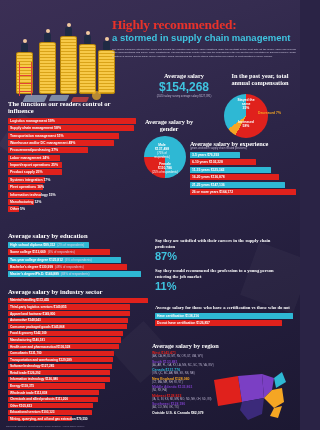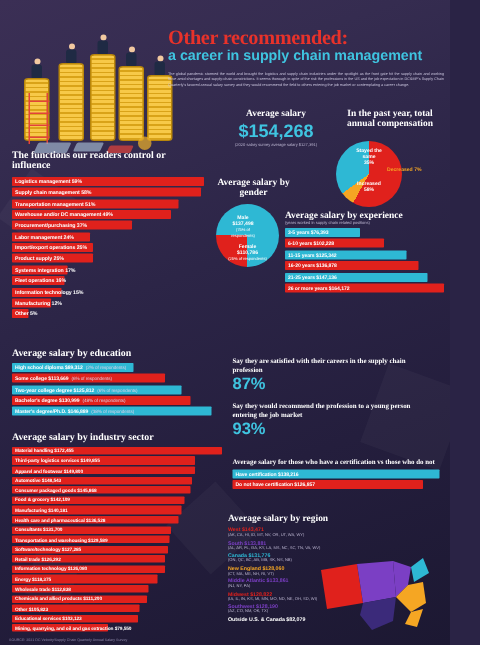--- a/index.html
+++ b/index.html
@@ -114,22 +114,22 @@
         <i style="bottom:20px"></i>
         <i style="bottom:28px"></i>
     </div>
     <div class="floor-item" style="left:22px; bottom:0px; width:22px; height:7px; transform:skewX(-25deg);"></div>
     <div class="floor-item" style="left:48px; bottom:1px; width:18px; height:6px; transform:skewX(-25deg);"></div>
     <div class="floor-item" style="left:70px; bottom:0px; width:16px; height:5px; background:#e2433a; transform:skewX(-25deg);"></div>
     <div class="floor-item" style="left:90px; bottom:2px; width:9px; height:9px; border-radius:50%; background:#f0b429;"></div>
   </div>
 
   <div class="hero-text">
-    <div class="hero-title">Other recommended:</div>
-    <div class="hero-sub">a career in supply chain management</div>
+    <div class="hero-title">Highly recommended:</div>
+    <div class="hero-sub">a stormed in supply chain management</div>
     <div class="hero-body">The global pandemic stormed the world and brought the logistics and supply chain industries under the spotlight as the front gate hit the supply chain and working force amid shortages and supply-chain constrictions. It seems thorough in spite of the risk the professions in the US and the job expectation in DC&amp;MP's Supply Chain Quarterly's favored annual salary survey and they would recommend the field to others entering the job market or contemplating a career change.</div>
   </div>
 
   <div style="position:absolute; left:150px; top:72px; width:68px; text-align:center;">
     <div class="h-serif" style="font-size:6.3px;">Average salary</div>
     <div style="color:#3fc4e0; font-size:12px; font-weight:bold; margin-top:1px;">$154,268</div>
     <div class="tiny" style="margin-top:1px;">(2020 salary survey average salary $127,391)</div>
   </div>
 
   <div style="position:absolute; left:222px; top:72px; width:76px; text-align:center;">
@@ -322,21 +322,21 @@
       </div>
   </div>
 
   <div style="position:absolute; left:155px; top:238px; width:130px;">
     <div class="stat-label">Say they are satisfied with their careers in the supply chain profession</div>
     <div class="stat-big">87%</div>
   </div>
 
   <div style="position:absolute; left:155px; top:268px; width:130px;">
     <div class="stat-label">Say they would recommend the profession to a young person entering the job market</div>
-    <div class="stat-big">93%</div>
+    <div class="stat-big">11%</div>
   </div>
 
   <div style="position:absolute; left:155px; top:305px; width:138px;">
     <div class="stat-label" style="margin-bottom:2px;">Average salary for those who have a certification vs those who do not</div>
     <div id="certification-bars">
         <div class="bar cyan" style="width: 100%; height: 6px;">
           <span style="font-size: 3.4px;">Have certification $138,216</span>
         </div>
         <div class="bar red" style="width: 92%; height: 6px;">
           <span style="font-size: 3.4px;">Do not have certification $126,857</span>

